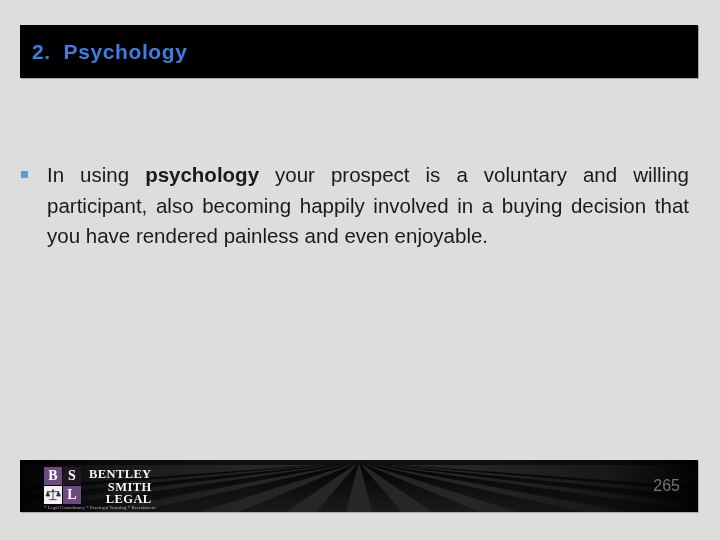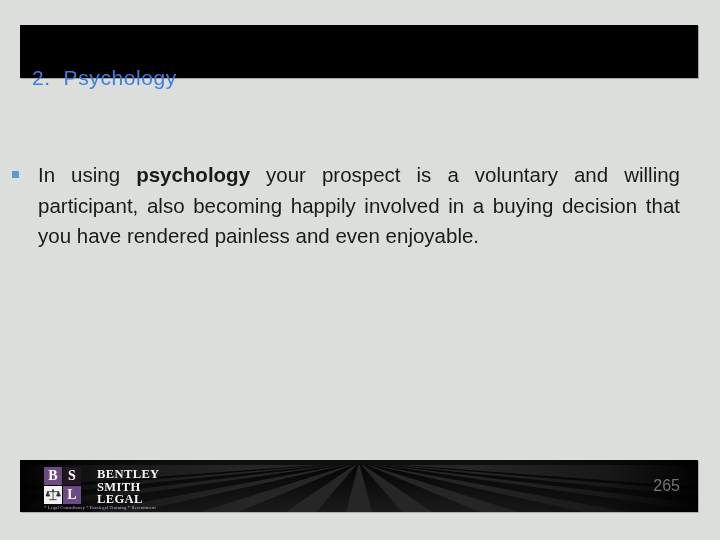--- a/index.html
+++ b/index.html
@@ -30,30 +30,29 @@
     background: #000000;
     box-shadow: 1px 1px 0 rgba(120,120,120,0.55);
   }
   #title-text {
     position: absolute;
     left: 12px;
     top: 50%;
     transform: translateY(-50%);
     color: #3d7fe0;
     font-size: 21px;
-    font-weight: normal;
+    font-weight: bold;
     letter-spacing: 0.6px;
     white-space: pre;
-    margin-top: 26px;
   }
 
   
   #body-block {
     position: absolute;
-    left: 12px;
+    left: 21px;
     top: 160px;
     width: 668px;
     display: flex;
     align-items: flex-start;
   }
   #bullet-marker {
     flex: 0 0 auto;
     width: 7px;
     height: 7px;
     background: #5b9bd5;
@@ -129,25 +128,26 @@
     font-size: 14px;
     line-height: 1;
     color: #ffffff;
   }
   .logo-cell.purple { background: #6e4a82; }
   .logo-cell.dark   { background: #211622; }
   .logo-cell.scales { background: #f2f0f2; padding: 1px; }
   .logo-cell.scales svg { display: block; }
 
   #logo-words {
-    margin-left: 16px;
+    margin-left: 8px;
     display: flex;
     flex-direction: column;
     justify-content: flex-start;
     padding-top: 1px;
+    align-items: flex-end;
   }
   .logo-word {
     font-family: "Liberation Serif", serif;
     font-weight: bold;
     font-size: 12.5px;
     line-height: 12.5px;
     color: #f4f4f4;
     letter-spacing: 0.4px;
   }
   #logo-tagline {

